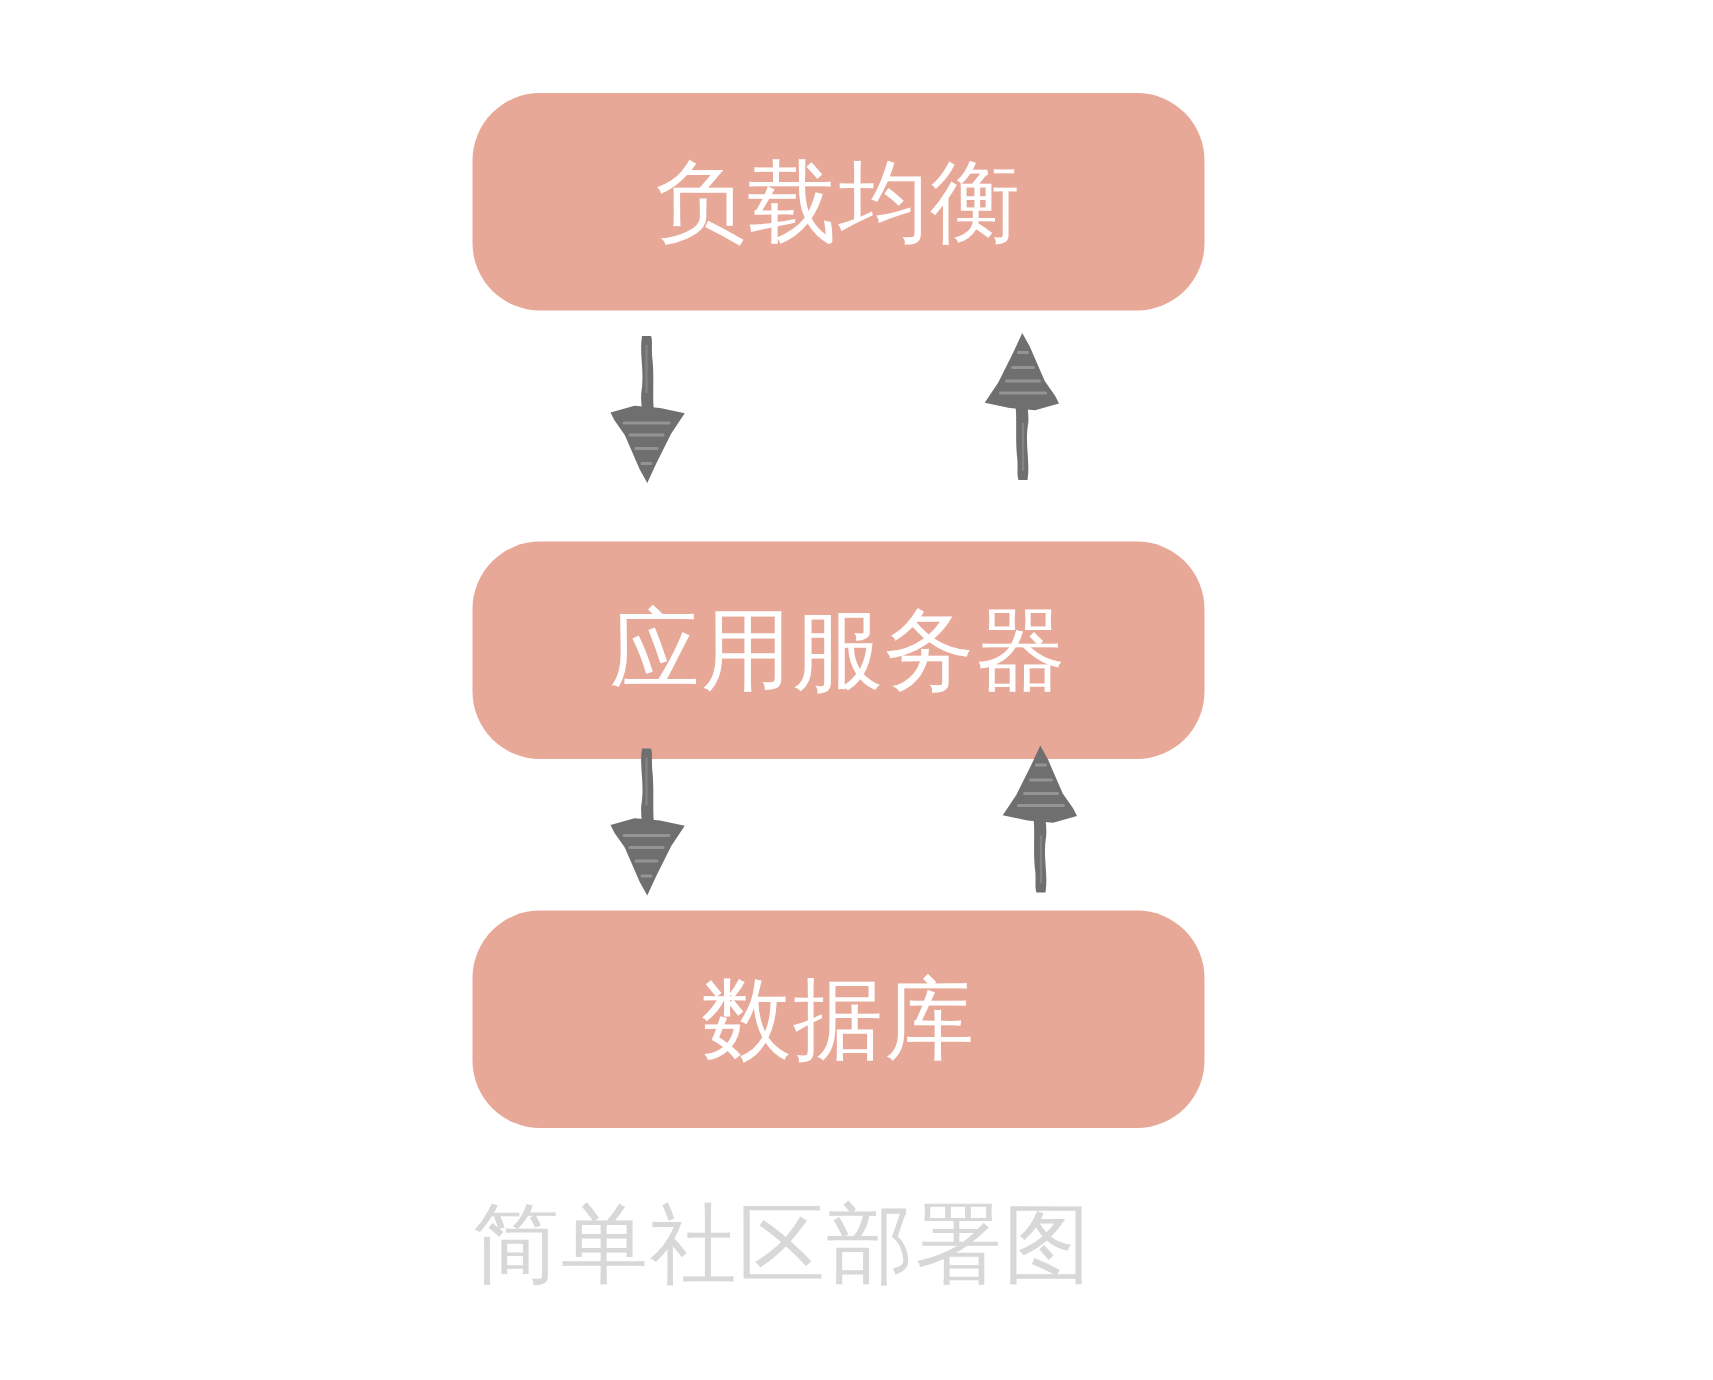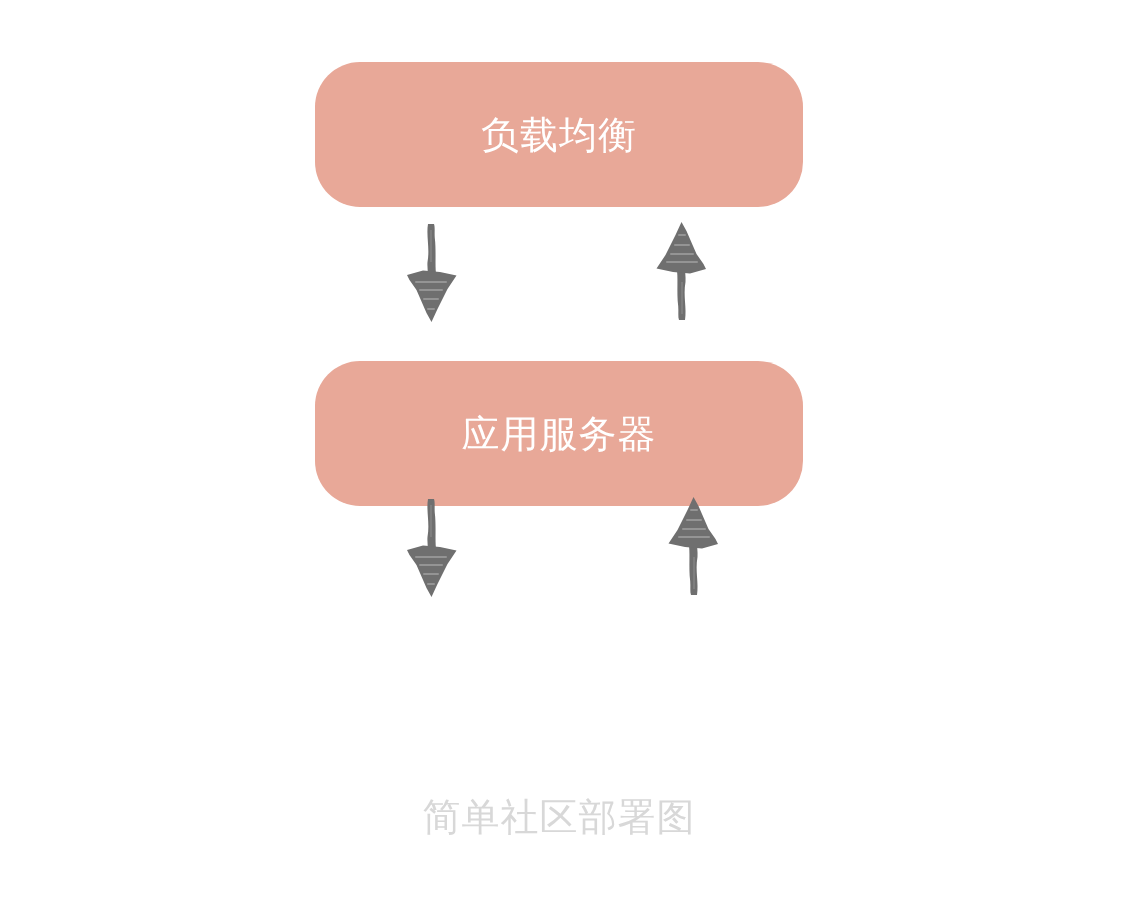--- a/index.html
+++ b/index.html
@@ -29,21 +29,21 @@
     border-radius: 45px;
     display: flex;
     align-items: center;
     justify-content: center;
   }
   .node-box.box-1 { top: 62px; }
   .node-box.box-2 { top: 333px; margin-top: 28px; }
   .node-box.box-3 { top: 607px; }
   .box-label {
     color: var(--box-text);
-    font-size: 38px;
+    font-size: 60px;
     line-height: 1;
     letter-spacing: 1px;
     white-space: nowrap;
     text-align: center;
   }
   .arrow {
     position: absolute;
     width: 56px;
     height: 102px;
     color: var(--arrow);
@@ -51,23 +51,23 @@
   .arrow.up { transform: rotate(180deg); }
   .arrow.a1 { left: 403px; top: 222px; }
   .arrow.a2 { left: 654px; top: 220px; }
   .arrow.a3 { left: 403px; top: 497px; }
   .arrow.a4 { left: 666px; top: 495px; }
   .diagram-caption {
     position: absolute;
     left: 315px;
     width: 488px;
     top: 796px;
-    text-align: center;
+    text-align: left;
     color: var(--caption-text);
-    font-size: 38px;
+    font-size: 58px;
     line-height: 1.15;
     letter-spacing: 1px;
     white-space: nowrap;
   }
   .svg-defs { position: absolute; width: 0; height: 0; overflow: hidden; }
 </style>
 </head>
 <body>
 
 <svg class="svg-defs" aria-hidden="true">
@@ -108,16 +108,19 @@
     <span class="box-label">应用服务器</span>
   </div>
 
   <svg class="arrow down a3" viewBox="0 0 56 102">
     <use href="#hand-arrow-down"></use>
   </svg>
   <svg class="arrow up a4" viewBox="0 0 56 102">
     <use href="#hand-arrow-down"></use>
   </svg>
 
+  <div class="node-box box-3">
+    <span class="box-label">数据库</span>
+  </div>
 
   <div class="diagram-caption">简单社区部署图</div>
 
 </div>
 
 </body></html>

